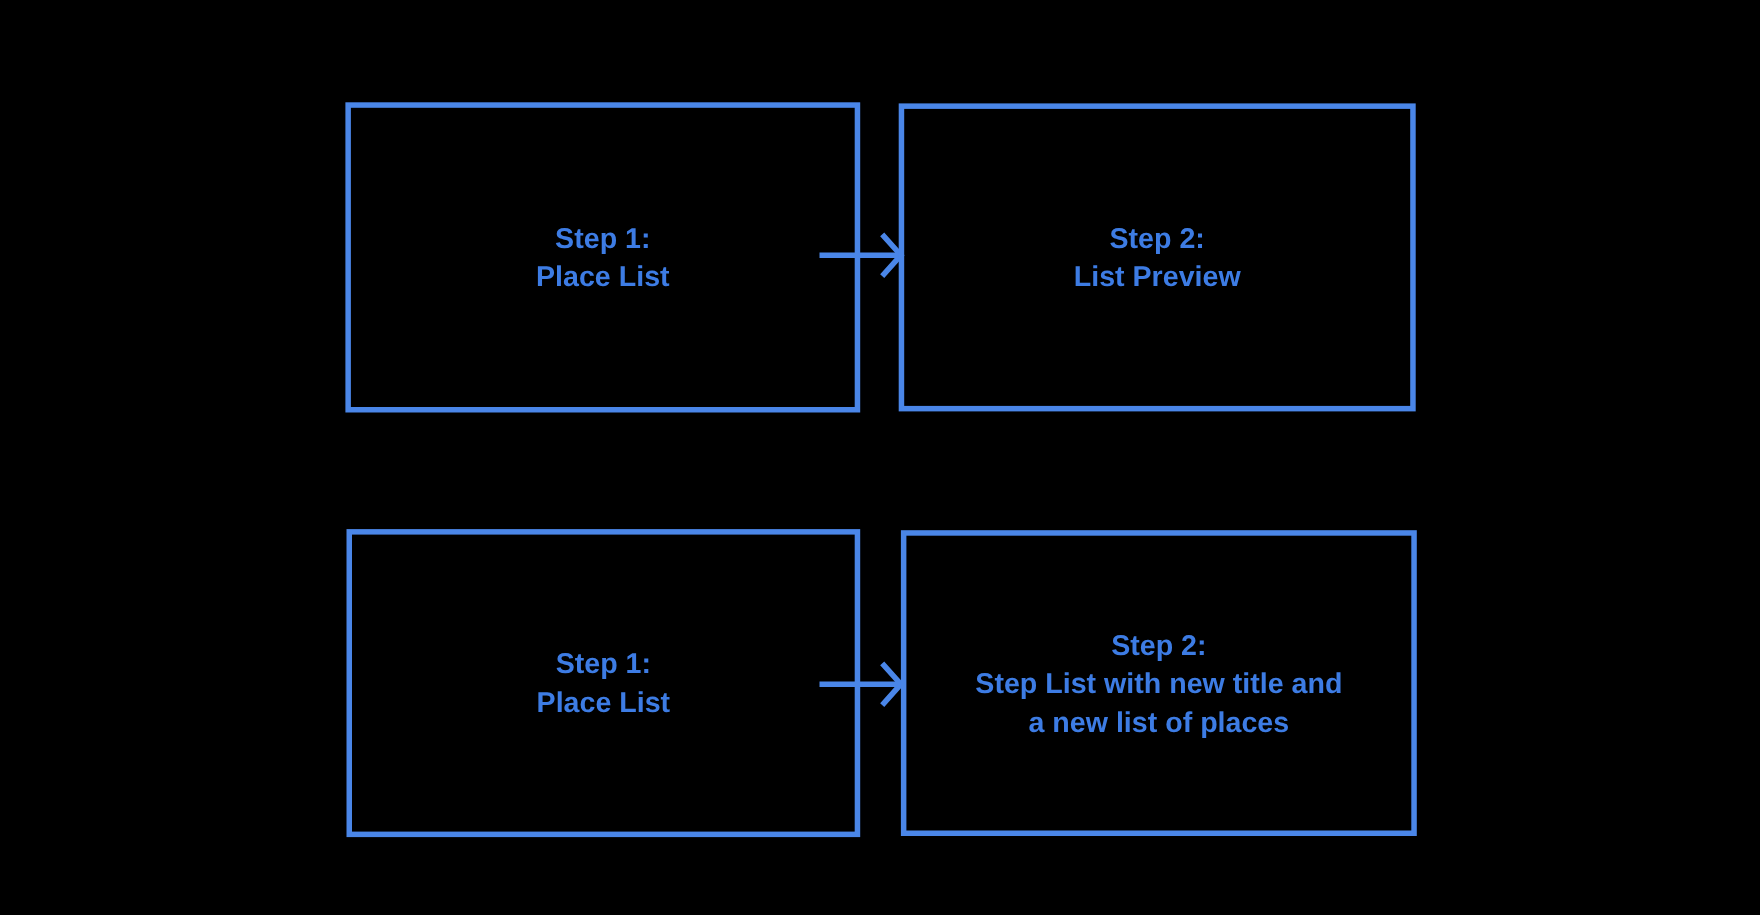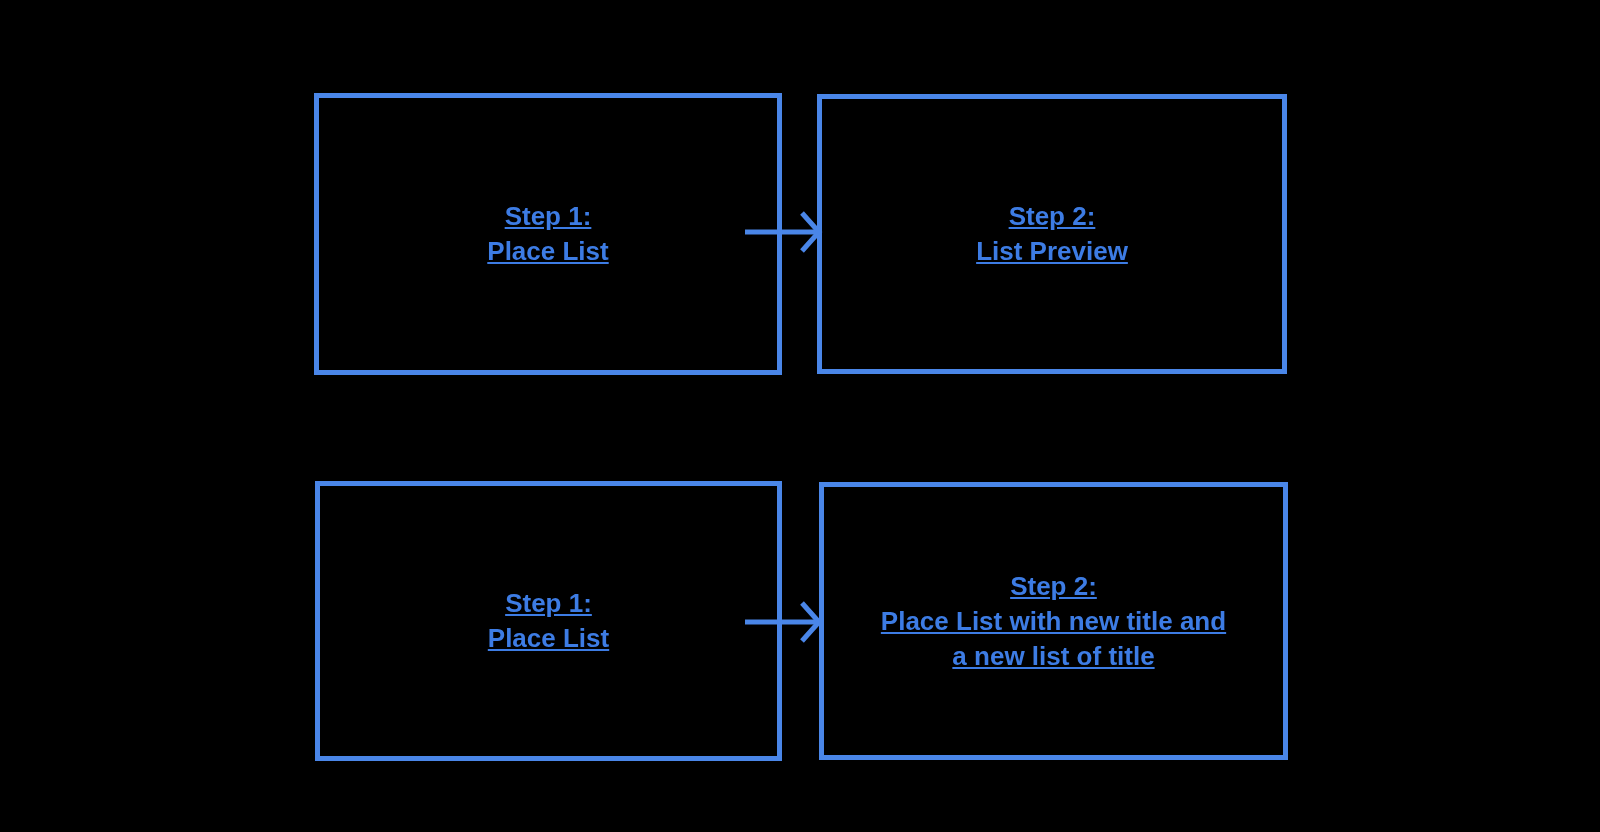--- a/index.html
+++ b/index.html
@@ -30,21 +30,20 @@
   .box-step1-top    { left: 314px; top:  93px; width: 468px; height: 282px; }
   .box-step2-top    { left: 817px; top:  94px; width: 470px; height: 280px; }
   .box-step1-bottom { left: 315px; top: 481px; width: 467px; height: 280px; }
   .box-step2-bottom { left: 819px; top: 482px; width: 469px; height: 278px; }
   .box-text {
     text-align: center;
     color: var(--text);
     font-size: 26px;
     font-weight: bold;
     line-height: 35px;
-    text-decoration: underline;
   }
   .line { display: block; white-space: nowrap; }
   .arrow {
     position: absolute;
     width: 85px; height: 52px;
     overflow: visible;
   }
   .arrow-top    { left: 740px; top: 206px; }
   .arrow-bottom { left: 740px; top: 596px; }
   .arrow line, .arrow polyline {
@@ -85,18 +84,18 @@
   </div>
 
   <svg class="arrow arrow-bottom" viewBox="0 0 85 52">
     <line x1="5" y1="26" x2="77" y2="26"></line>
     <polyline points="62,7 79,26 62,45"></polyline>
   </svg>
 
   <div class="box box-step2-bottom">
     <div class="box-text">
       <span class="line">Step 2:</span>
-      <span class="line">Place List with new title and</span>
-      <span class="line">a new list of title</span>
+      <span class="line">Step List with new title and</span>
+      <span class="line">a new list of places</span>
     </div>
   </div>
 
 </div>
 
 </body></html>

